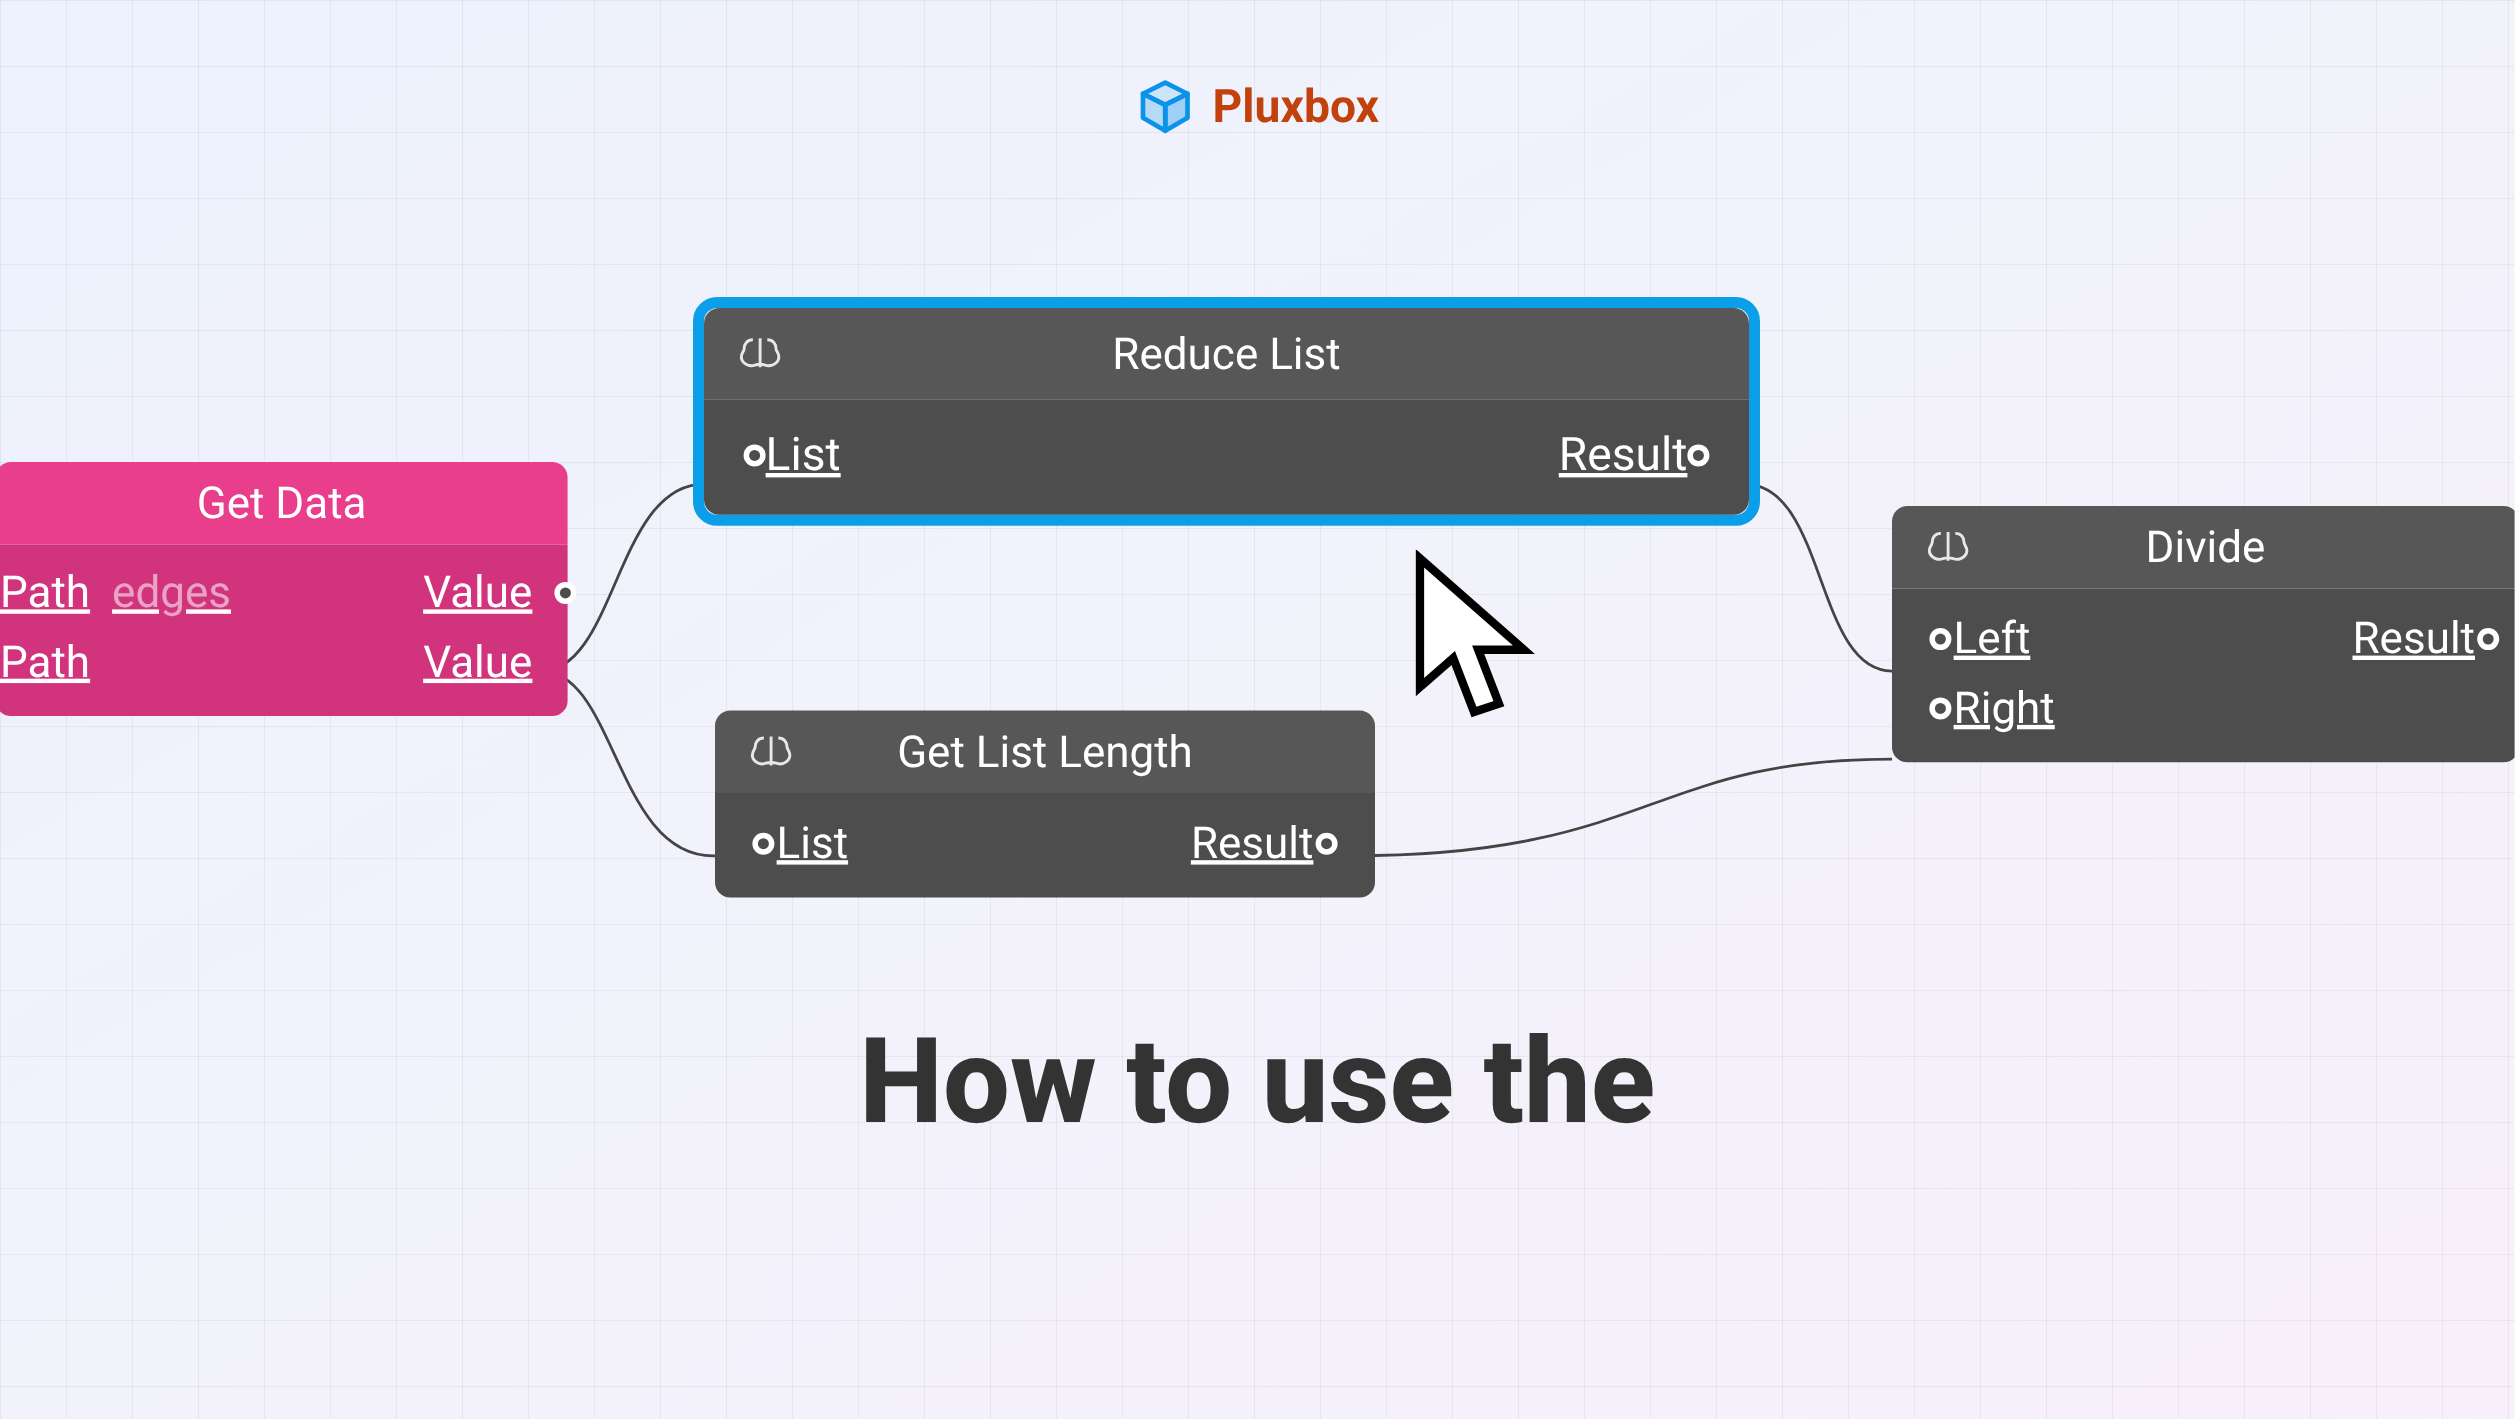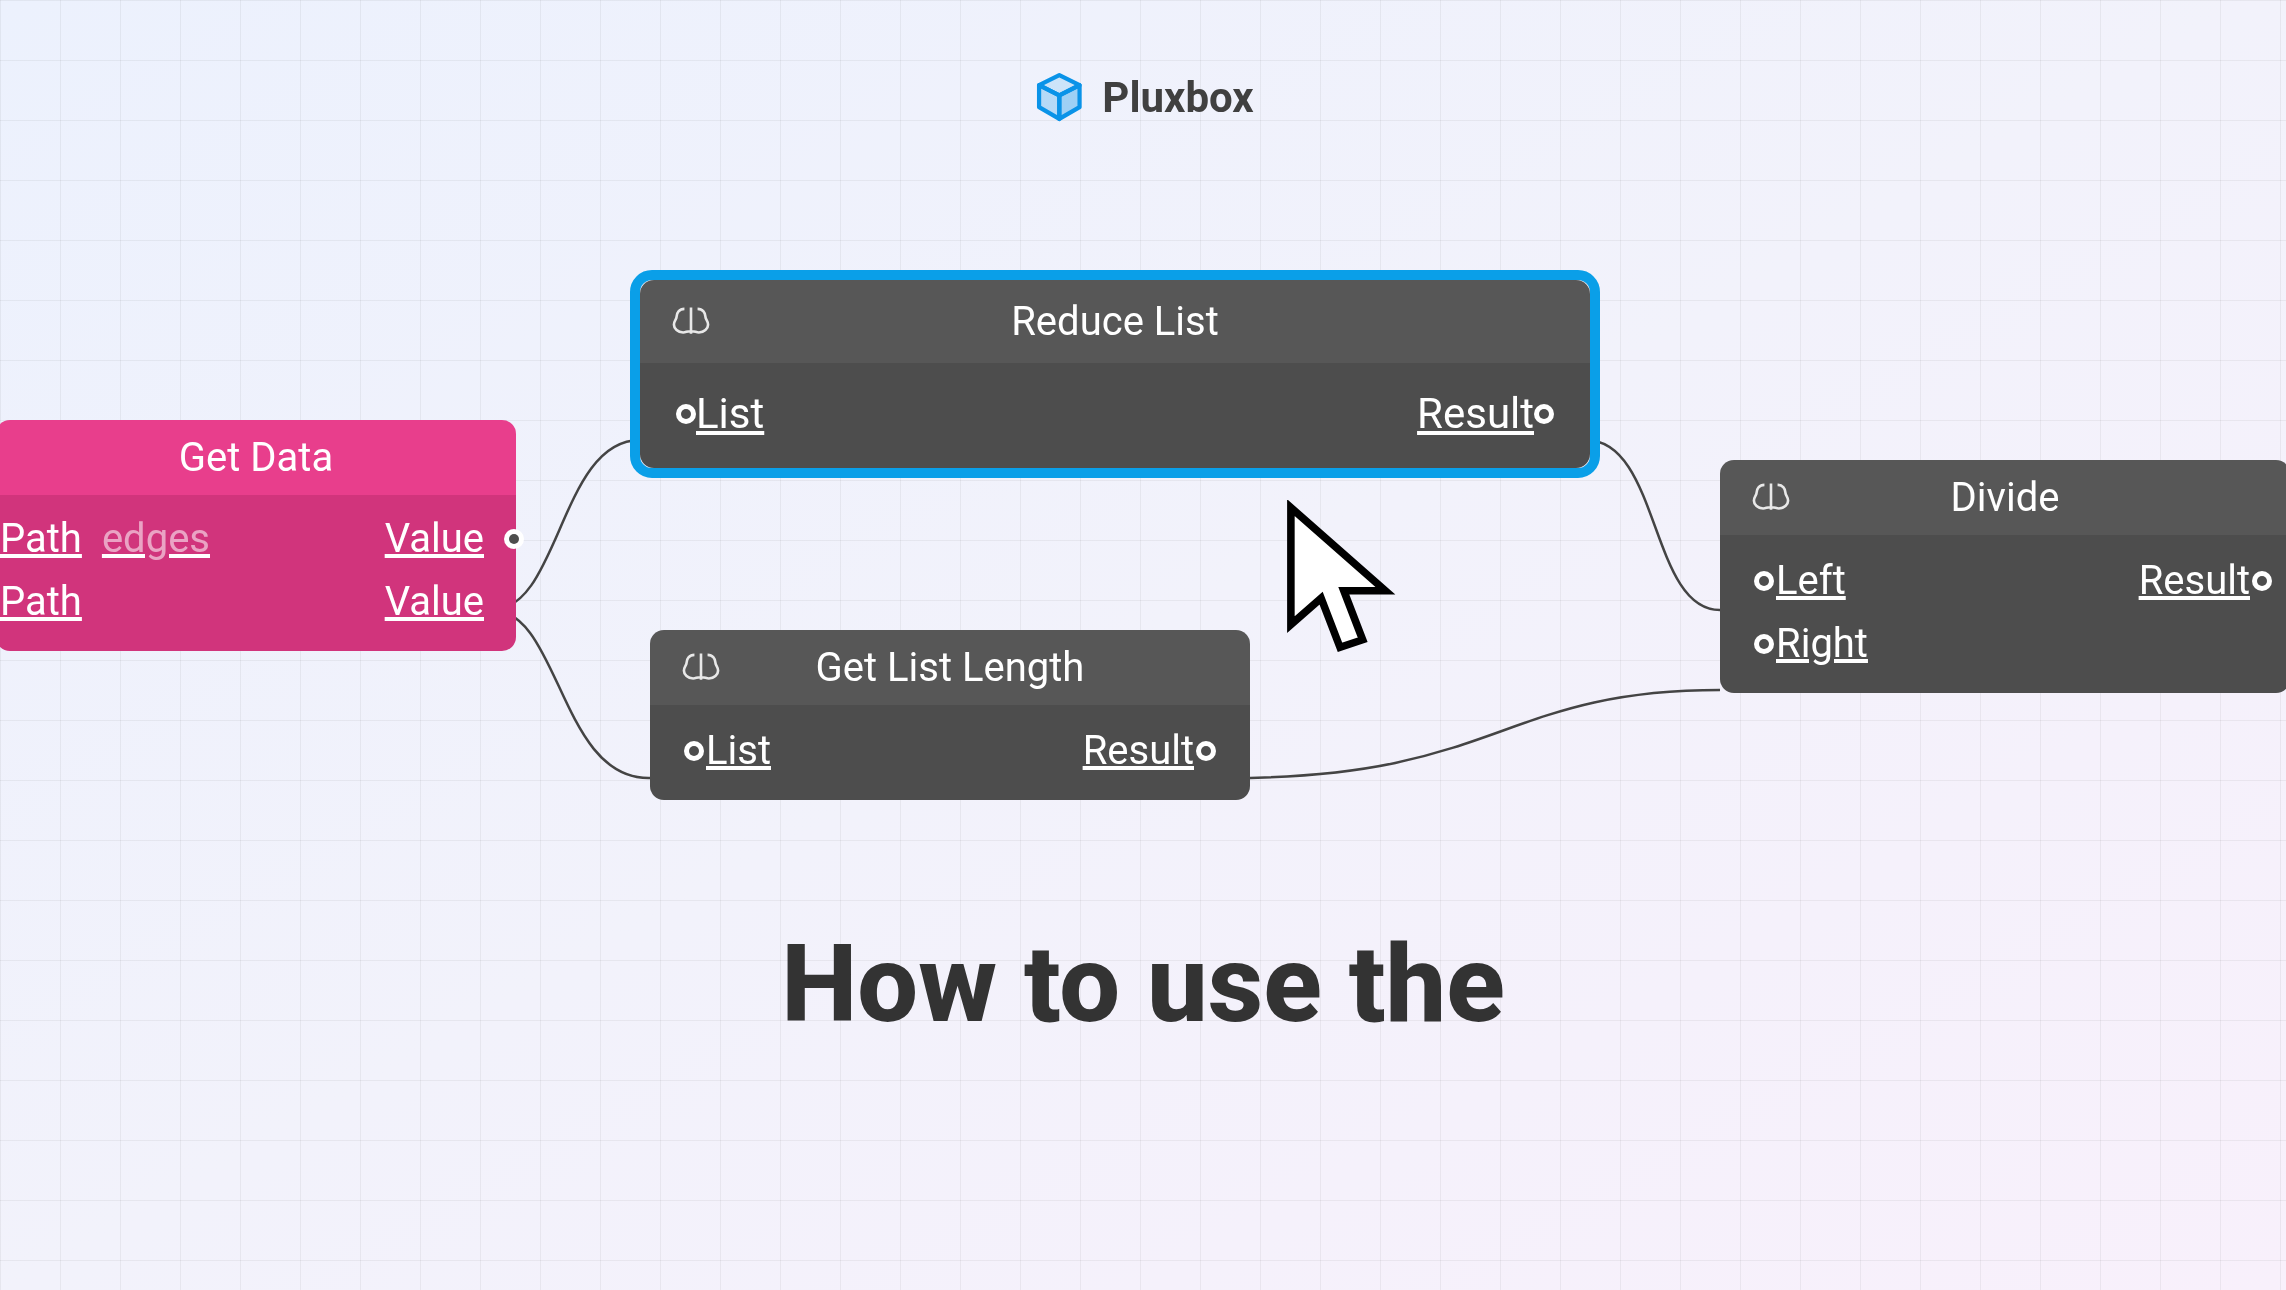--- a/index.html
+++ b/index.html
@@ -35,21 +35,21 @@
     align-items: center;
     gap: 16px;
   }
   .brand-icon {
     width: 54px; height: 54px;
     display:flex;align-items:center;justify-content:center;
   }
   .brand-name {
     font-size: 42px;
     font-weight: 700;
-    color: #404040;
+    color: #c2410c;
     text-align: center;
   }
 
   
   .node {
     position: absolute;
     border-radius: 14px;
     color: #fff;
     font-size: 40px;
     overflow: visible;
@@ -244,21 +244,21 @@
           <span>List</span>
           <span class="spacer"></span>
           <span>Result</span>
           <span class="port out edge-right"></span>
         </div>
       </div>
     </div>
   </div>
 
   <div class="node node-length">
-    <div class="node-header" style="position:relative;">
+    <div class="node-header" style="position:relative;margin-top:16px;">
       <span class="brain-icon hdr-abs-icon">
         <svg viewBox="0 0 64 64" width="42" height="42">
             <path fill="none" stroke="#e8e8e8" stroke-width="4" d="M22 12c-8 0-12 6-12 12 0 4-4 6-4 12s6 12 14 12c4 0 6-2 10-2M42 12c8 0 12 6 12 12 0 4 4 6 4 12s-6 12-14 12c-4 0-6-2-10-2M32 10v40"></path>
           </svg>
       </span>
       <span>Get List Length</span>
     </div>
     <div class="node-body">
       <div class="row">
         <span class="port in edge-left"></span>

